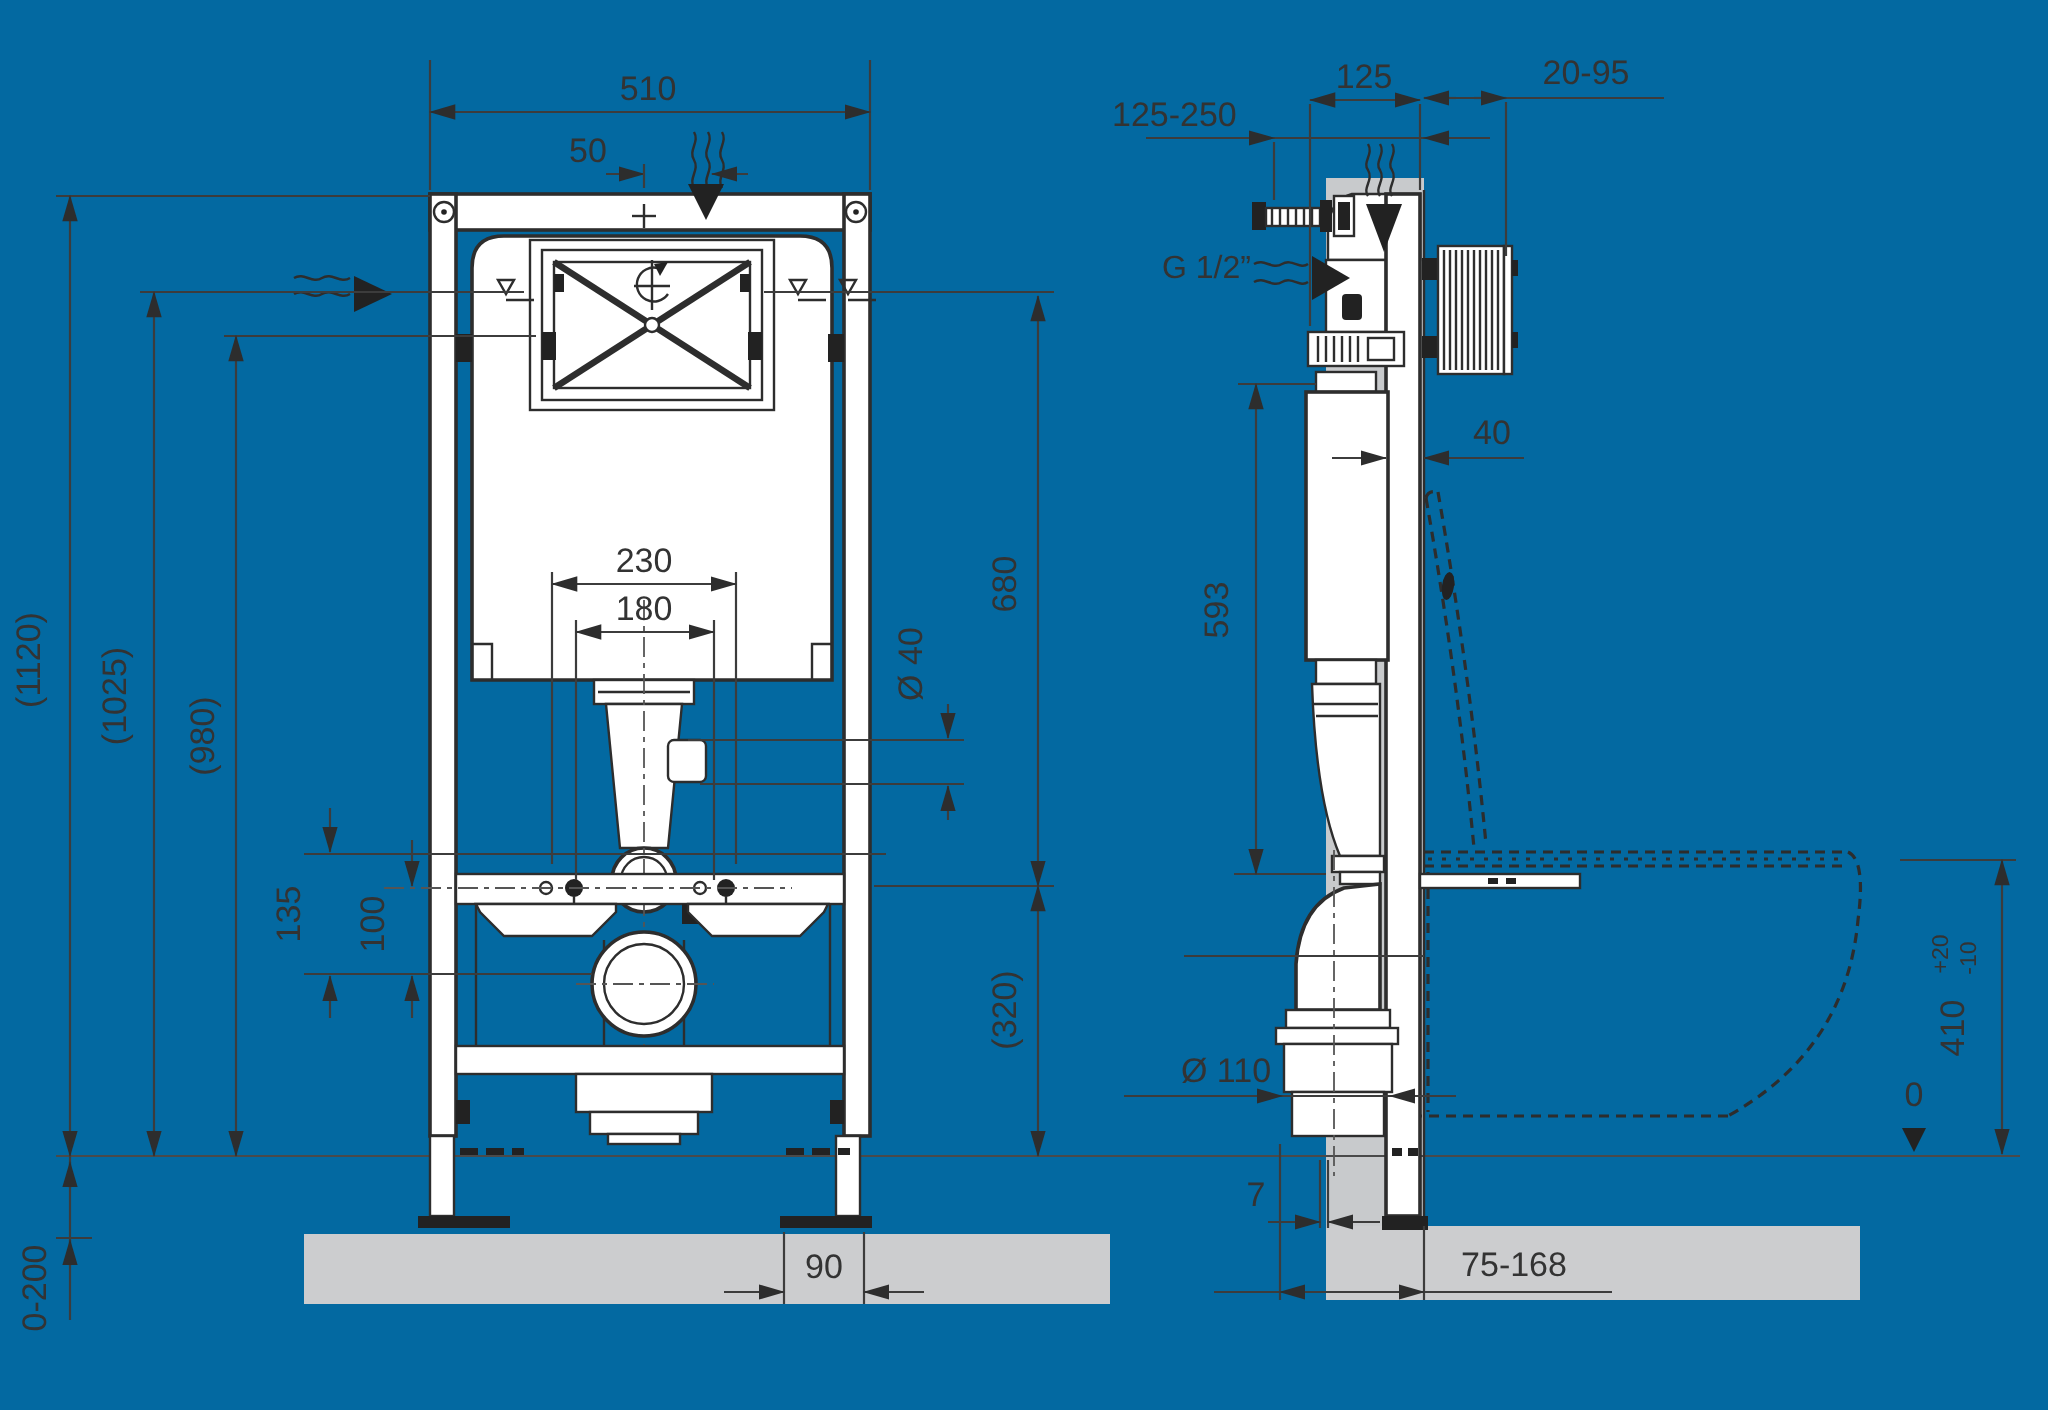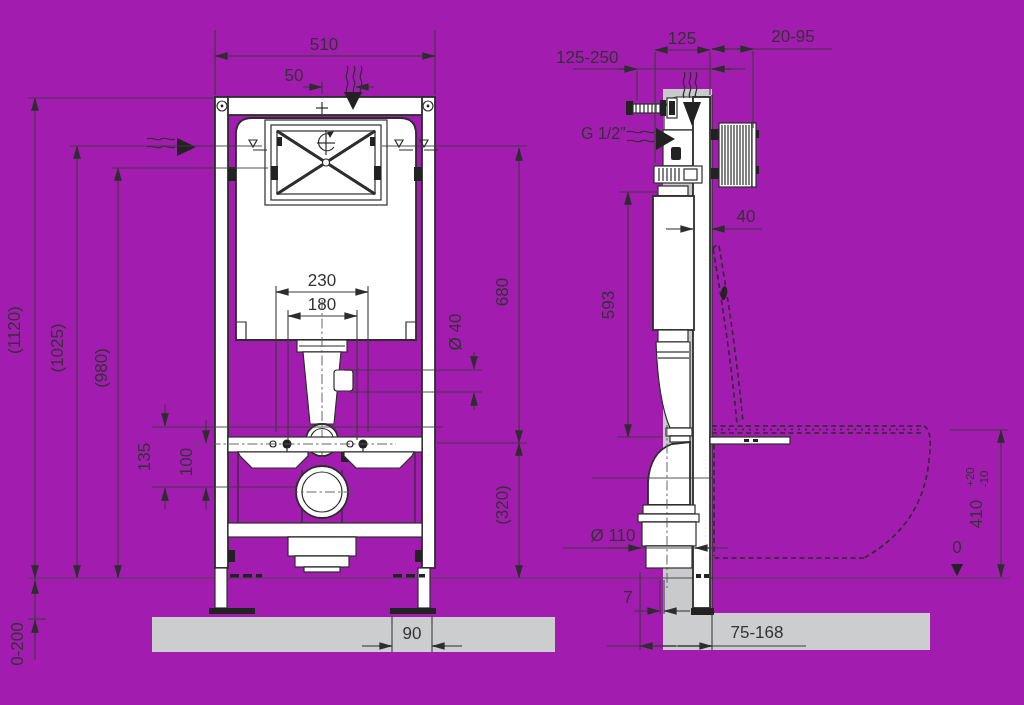--- a/index.html
+++ b/index.html
@@ -1,16 +1,16 @@
 <!DOCTYPE html>
 <html><head>
 <meta charset="utf-8">
 <style>
   html,body{margin:0;padding:0;background:#ffffff;}
-  .stage{position:relative;width:1024px;height:705px;background:#a21caf;overflow:hidden;
+  .stage{position:relative;width:1024px;height:705px;background:#0369a1;overflow:hidden;
          font-family:"Liberation Sans",sans-serif;}
   svg{display:block}
   svg text{font-family:"Liberation Sans",sans-serif;fill:#333;}
   .d17{font-size:17px;}
   .d16{font-size:16px;}
   .d11{font-size:11.5px;}
   .ln2{stroke:#2d2d2d;stroke-width:1.2;fill:none;}
   .thin{stroke:#3c3c3c;stroke-width:0.9;fill:none;}
   .dim{stroke:#3c3c3c;stroke-width:1.1;fill:none;}
   .wfill{fill:#ffffff;stroke:#2d2d2d;stroke-width:1.8;}

